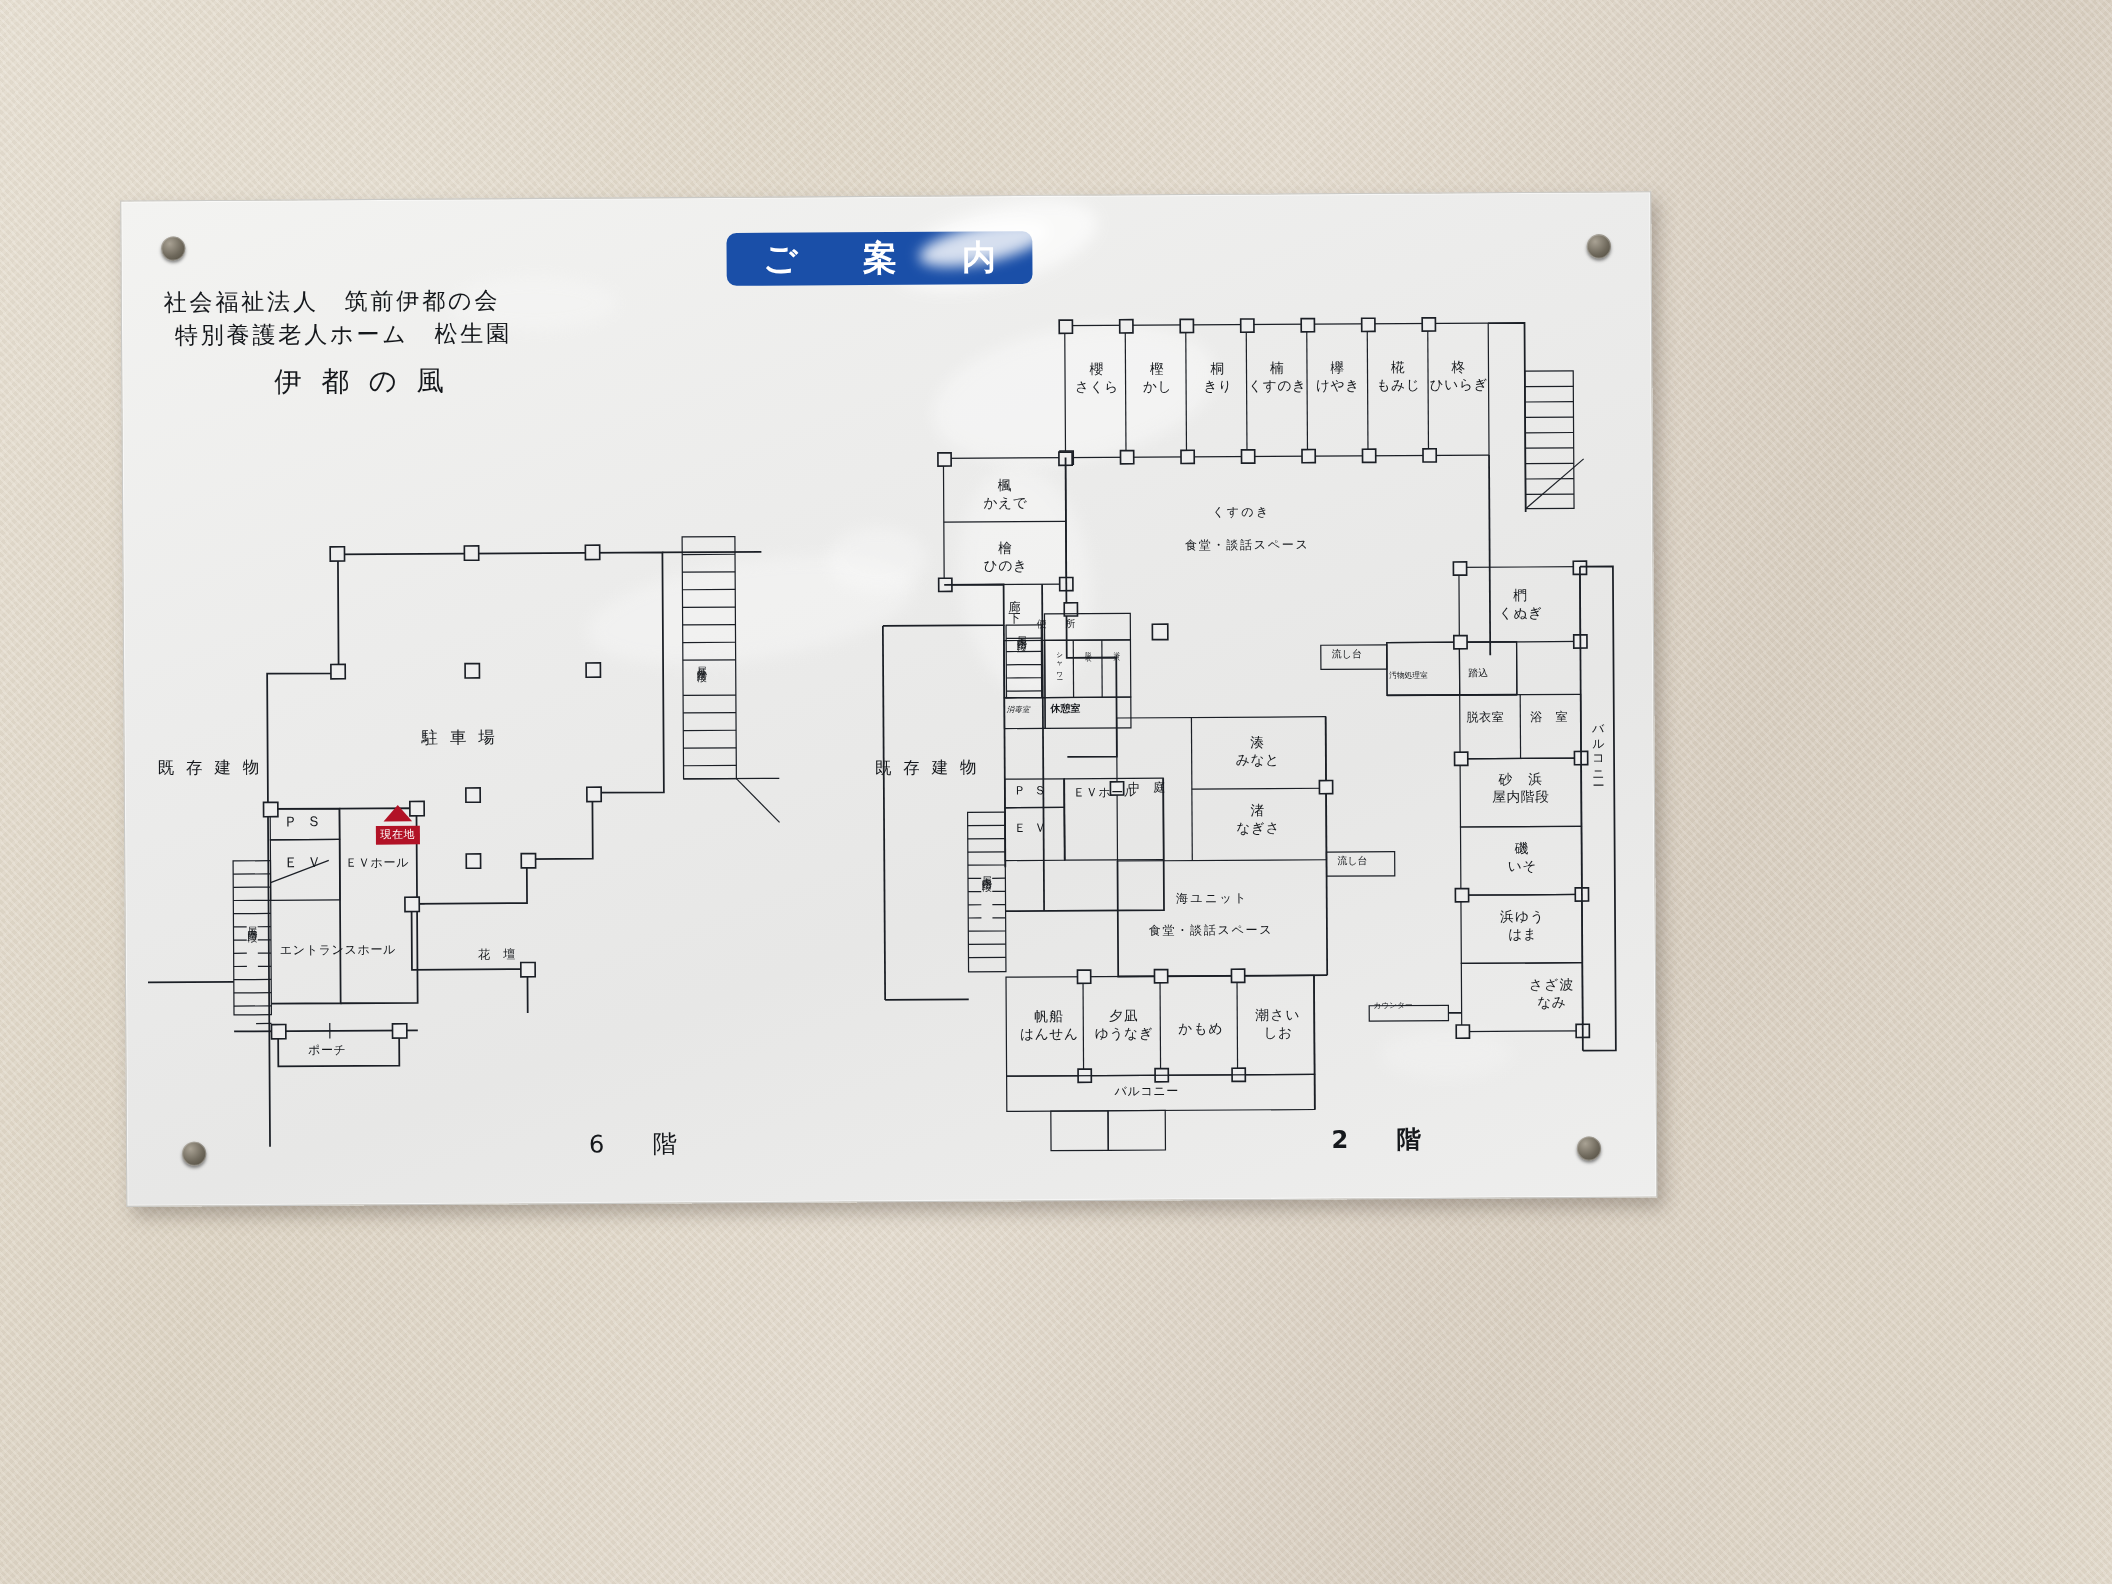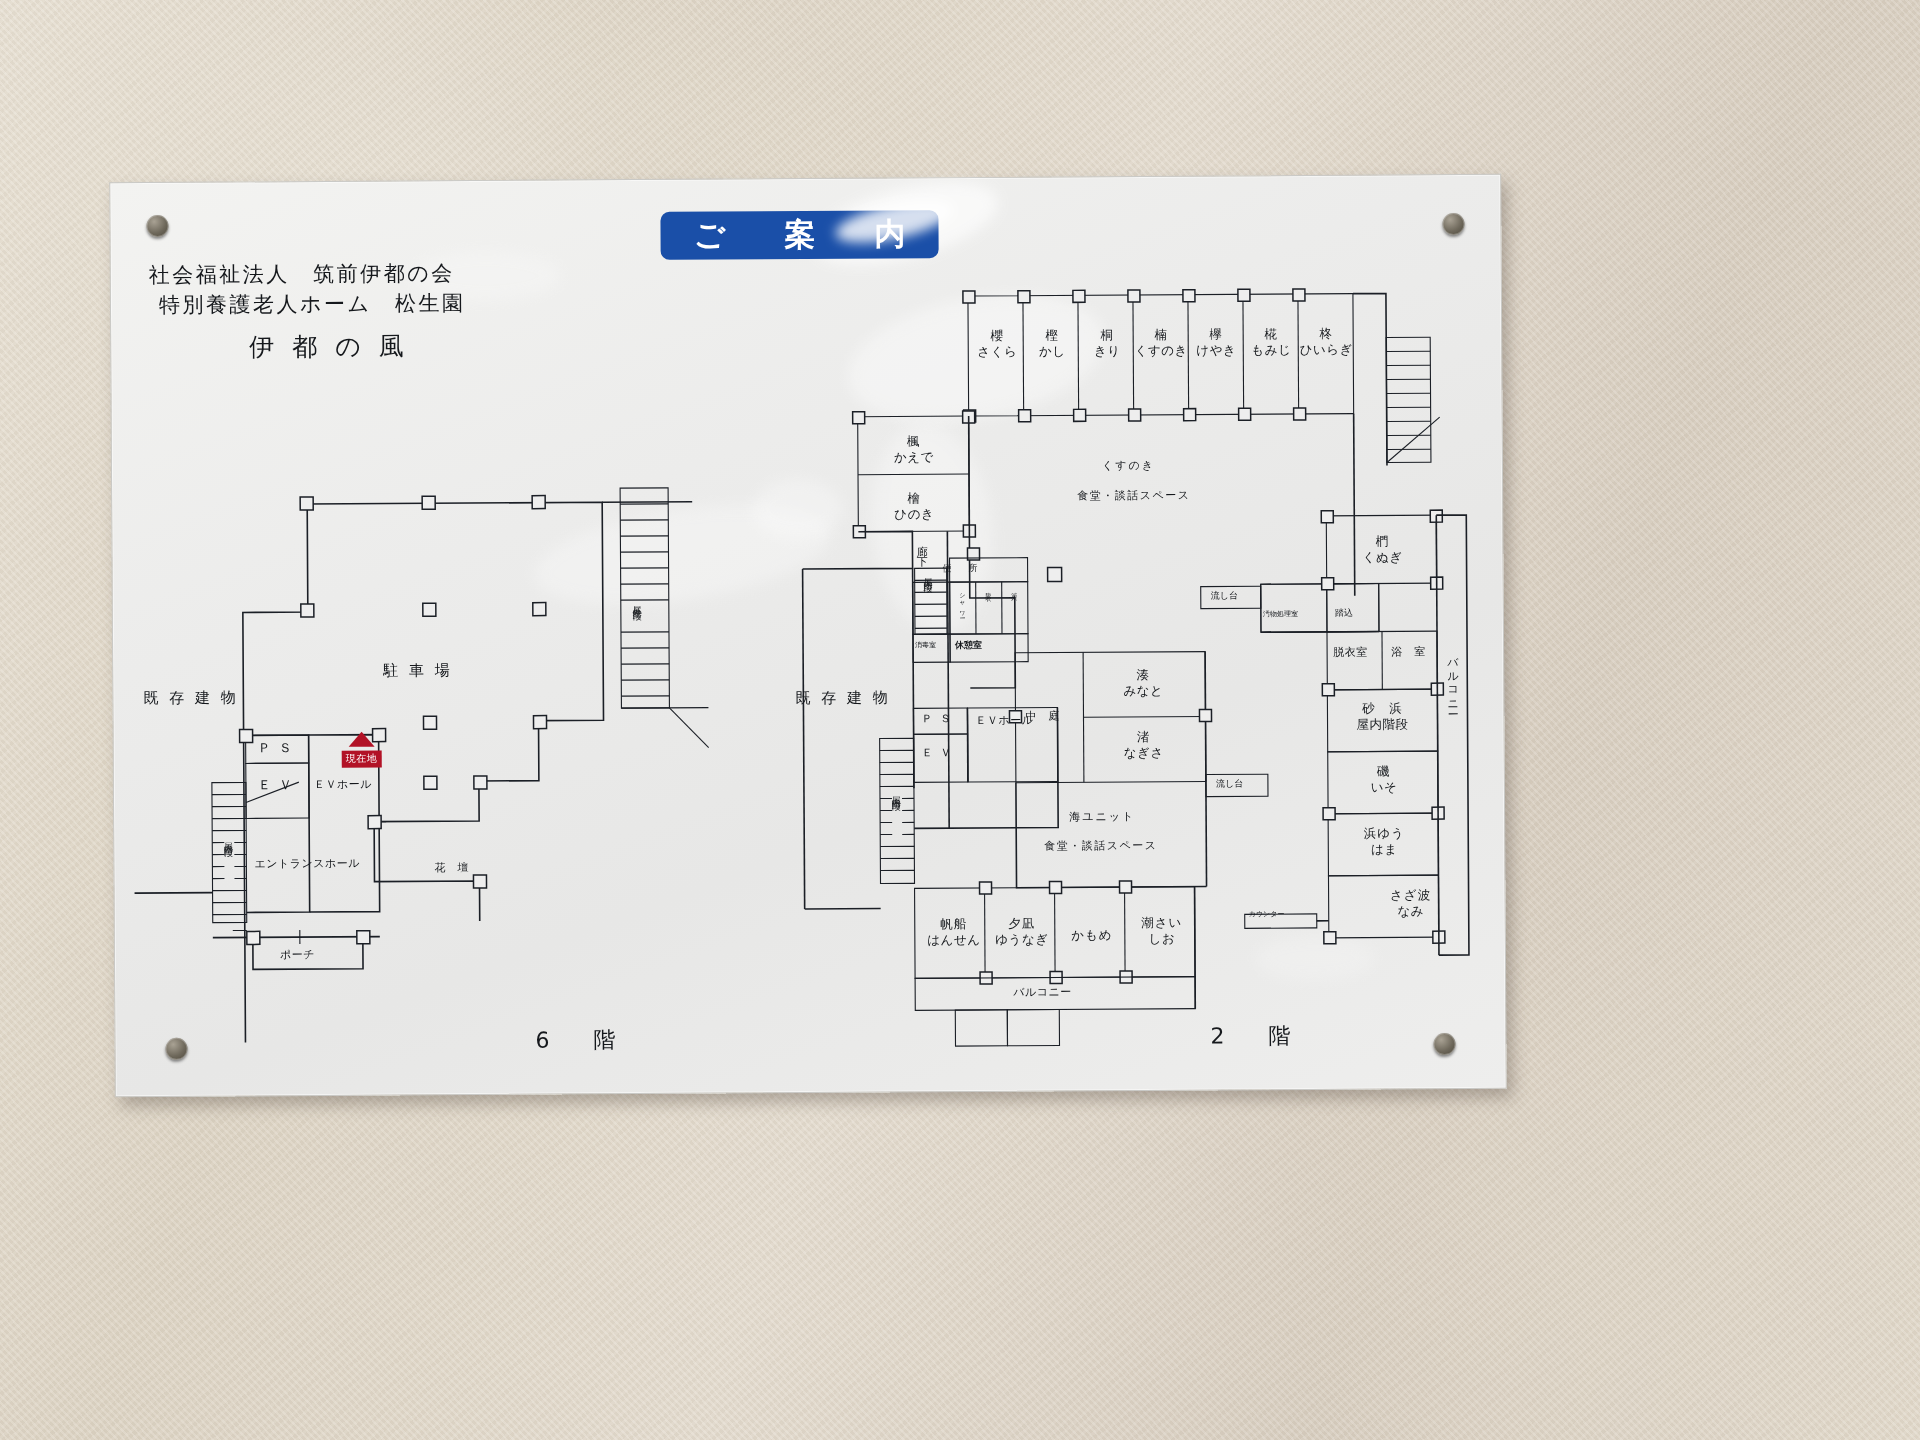--- a/index.html
+++ b/index.html
@@ -84,21 +84,21 @@
 
   
   .floorplan { position:absolute; }
   #plan1 { left: 20px;  top: 300px; width: 660px; height: 560px; }
   #plan2 { left: 690px; top: 90px;  width: 690px; height: 800px; }
 
   .floor-label {
     position:absolute; font-size: 22px; letter-spacing: 11px; color:#15181c; white-space:nowrap;
   }
   #floor1-label { left: 420px; top: 845px; }
-  #floor2-label { left: 1095px; top: 845px; }
+  #floor2-label { left: 1095px; top: 845px; font-weight: bold; }
 
   svg { position:absolute; left:0; top:0; overflow: visible; }
   .wall-line { fill:none; stroke:#1b1f26; stroke-width:1.6; }
   .wall-thin { fill:none; stroke:#1b1f26; stroke-width:1.1; }
   .pillar { fill:#eeeeee; stroke:#1b1f26; stroke-width:1.5; }
   .stair  { fill:none; stroke:#1b1f26; stroke-width:1.1; }
 
   .rl { 
     position:absolute; text-align:center; color:#15181c;
     font-family:"DejaVu Sans","Liberation Sans",sans-serif;
@@ -457,21 +457,21 @@
     <div class="rl small" style="left:112px; top:268px; writing-mode:vertical-rl; text-orientation:upright;">廊　下</div>
 
     <div class="rl tiny vert" style="left:119px; top:302px;">屋内階段</div>
     <div class="rl tiny vert" style="left:86px; top:520px;">屋内階段</div>
 
     <div class="rl tiny" style="left:140px; top:295px; letter-spacing:4px;">便　所</div>
     <div class="rl tiny vert" style="left:156px; top:320px; font-size:6px;">シャワー</div>
     <div class="rl tiny vert" style="left:182px; top:320px; font-size:6px;">脱衣</div>
     <div class="rl tiny vert" style="left:208px; top:320px; font-size:6px;">浴入</div>
     <div class="rl tiny" style="left:152px; top:372px;font-weight:bold;">休憩室</div>
-    <div class="rl tiny" style="left:112px; top:373px; font-size:7px;">消毒室</div>
+    <div class="rl tiny" style="left:112px; top:373px; font-size:7px;font-style:italic;">消毒室</div>
 
     <div class="rl one" style="left:118px; top:444px; font-size:11px;">Ｐ Ｓ</div>
     <div class="rl one" style="left:118px; top:478px; font-size:11px;">Ｅ Ｖ</div>
     <div class="rl small" style="left:172px; top:446px;">ＥＶホール</div>
 
     <div class="rl tiny" style="left:408px; top:324px;">流し台</div>
     <div class="rl tiny" style="left:412px; top:512px;">流し台</div>
     <div class="rl tiny" style="left:460px; top:344px; font-size:7px;">汚物処理室</div>
     <div class="rl tiny" style="left:532px; top:342px;">踏込</div>
 

